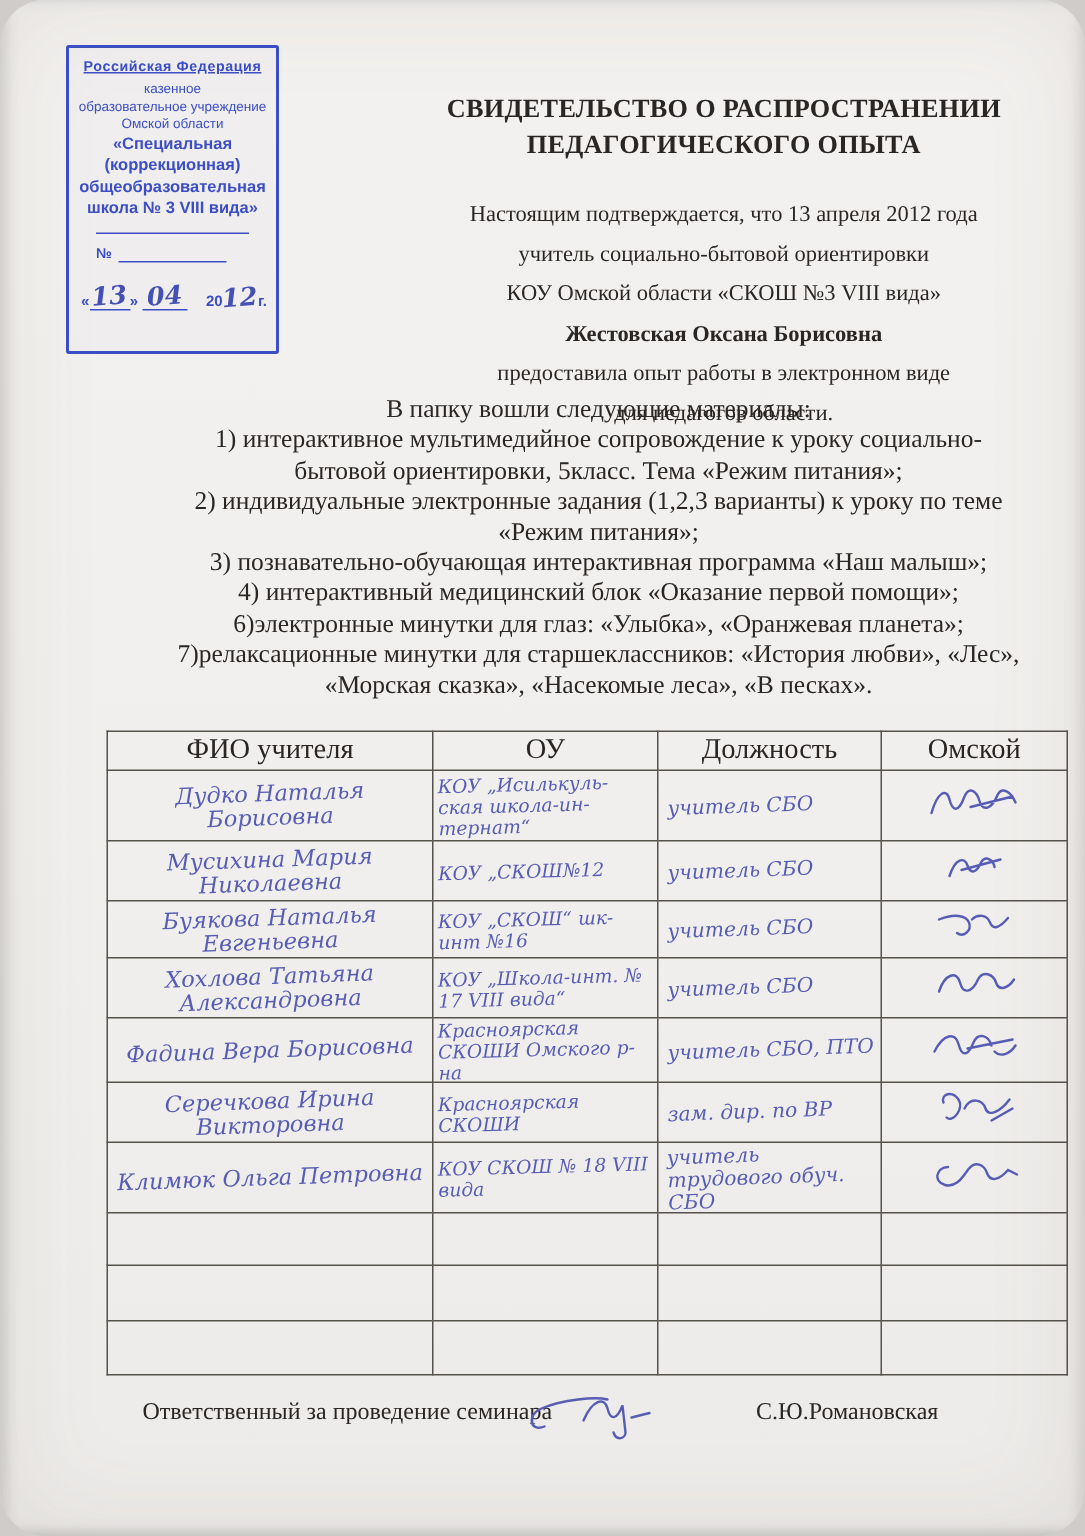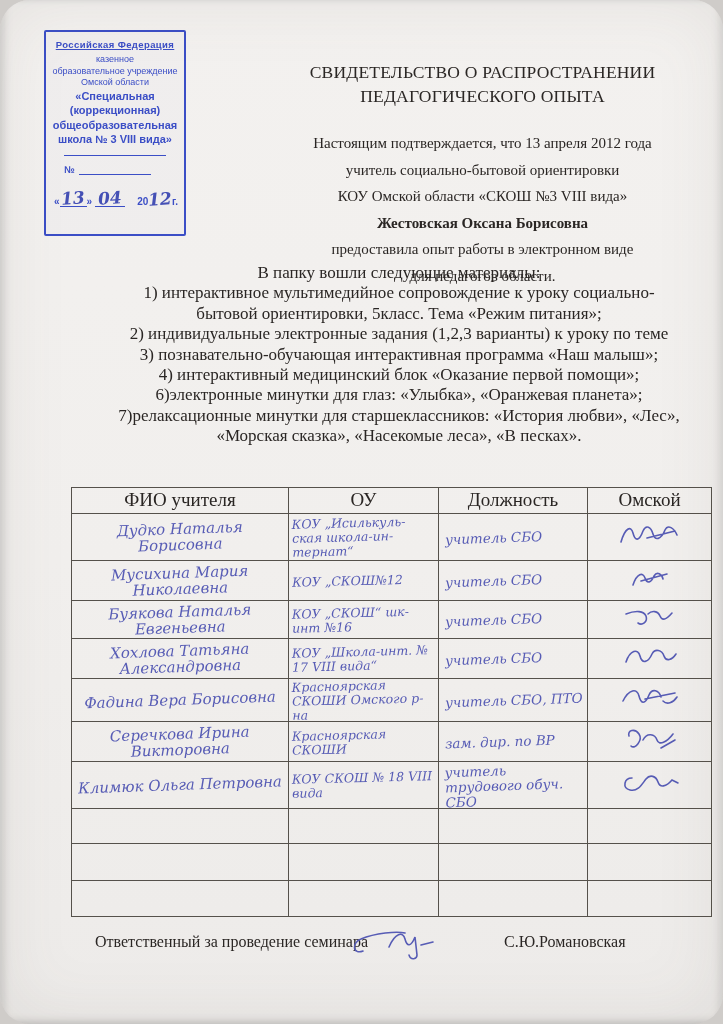--- a/index.html
+++ b/index.html
@@ -38,21 +38,21 @@
   .s-no .s-blank { flex:0 0 72px; border-bottom:1.2px solid #3b4ec6; margin-left:4px; }
   .s-date  { display:flex; align-items:flex-end; justify-content:flex-start;
              padding:6px 2px 0 4px; height:26px; font-size:10px; font-weight:bold; }
   .s-date .seg { border-bottom:1.4px solid #3b4ec6; display:flex; align-items:flex-end; justify-content:center; }
   .ink { font-family:"DejaVu Serif", serif; font-style:italic; font-weight:bold;
          color:#4550b5; font-size:17px; line-height:15px; transform:rotate(-4deg); }
   .s-addr { font-size:9.5px; font-weight:bold; line-height:12px; margin-top:6px; }
 
   
   .title { position:absolute; left:250px; top:60px; width:465px; text-align:center;
-           font-weight:normal; font-size:17.5px; line-height:24px; letter-spacing:.2px; }
+           font-weight:bold; font-size:17.5px; line-height:24px; letter-spacing:.2px; }
   .intro { position:absolute; left:250px; top:130px; width:465px; text-align:center;
            font-size:15px; line-height:26.5px; }
   .intro .bold { font-weight:bold; }
   .materials { position:absolute; left:89px; top:263px; width:620px; text-align:center;
                font-size:17px; line-height:20.4px; }
 
   
   .doc-table { position:absolute; left:71px; top:487px; border-collapse:collapse;
                table-layout:fixed; width:640px; }
   .doc-table th, .doc-table td { border:1.5px solid #55514b; padding:0 3px; overflow:hidden; }
@@ -123,20 +123,21 @@
     <div class="bold">Жестовская Оксана Борисовна</div>
     <div>предоставила опыт работы в электронном виде</div>
     <div>для педагогов области.</div>
   </div>
 
   <div class="materials">
     <div>В папку вошли следующие материалы:</div>
     <div>1) интерактивное мультимедийное сопровождение к уроку социально-</div>
     <div>бытовой ориентировки, 5класс. Тема  «Режим питания»;</div>
     <div>2) индивидуальные электронные задания (1,2,3 варианты) к уроку по теме</div>
+    <div>«Режим питания»;</div>
     <div>3) познавательно-обучающая интерактивная программа «Наш малыш»;</div>
     <div>4) интерактивный медицинский блок «Оказание первой помощи»;</div>
     <div>6)электронные минутки для глаз: «Улыбка», «Оранжевая планета»;</div>
     <div>7)релаксационные минутки для старшеклассников: «История любви», «Лес»,</div>
     <div>«Морская сказка», «Насекомые леса», «В песках».</div>
   </div>
 
   <table class="doc-table">
     <colgroup>
       <col style="width:217px">

